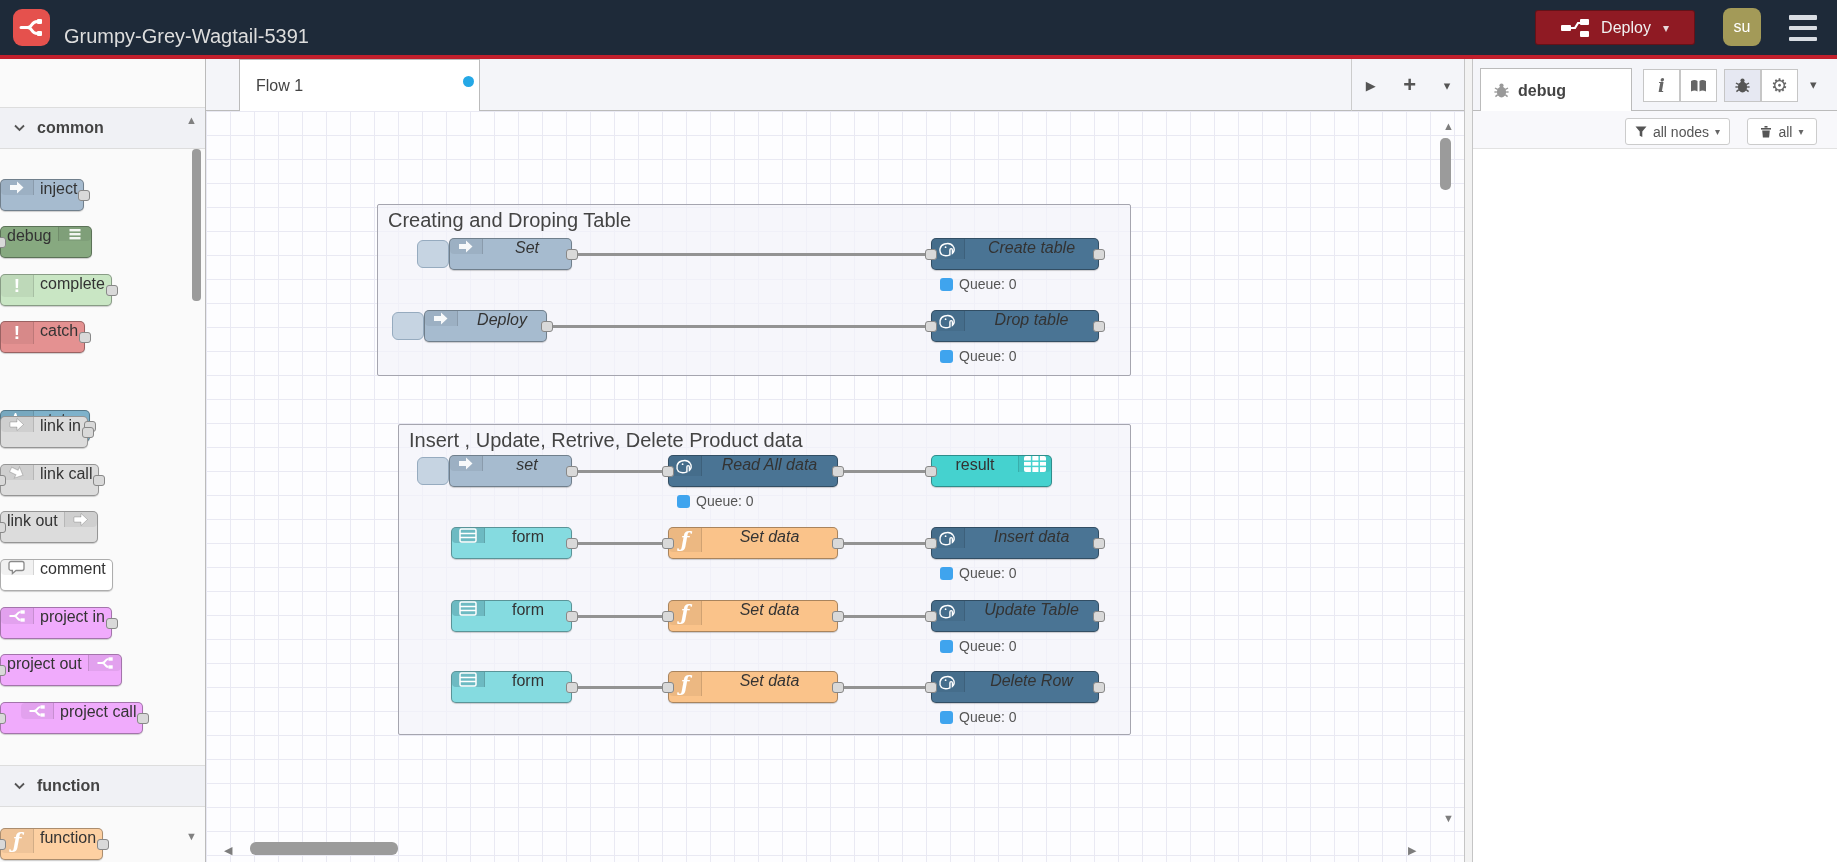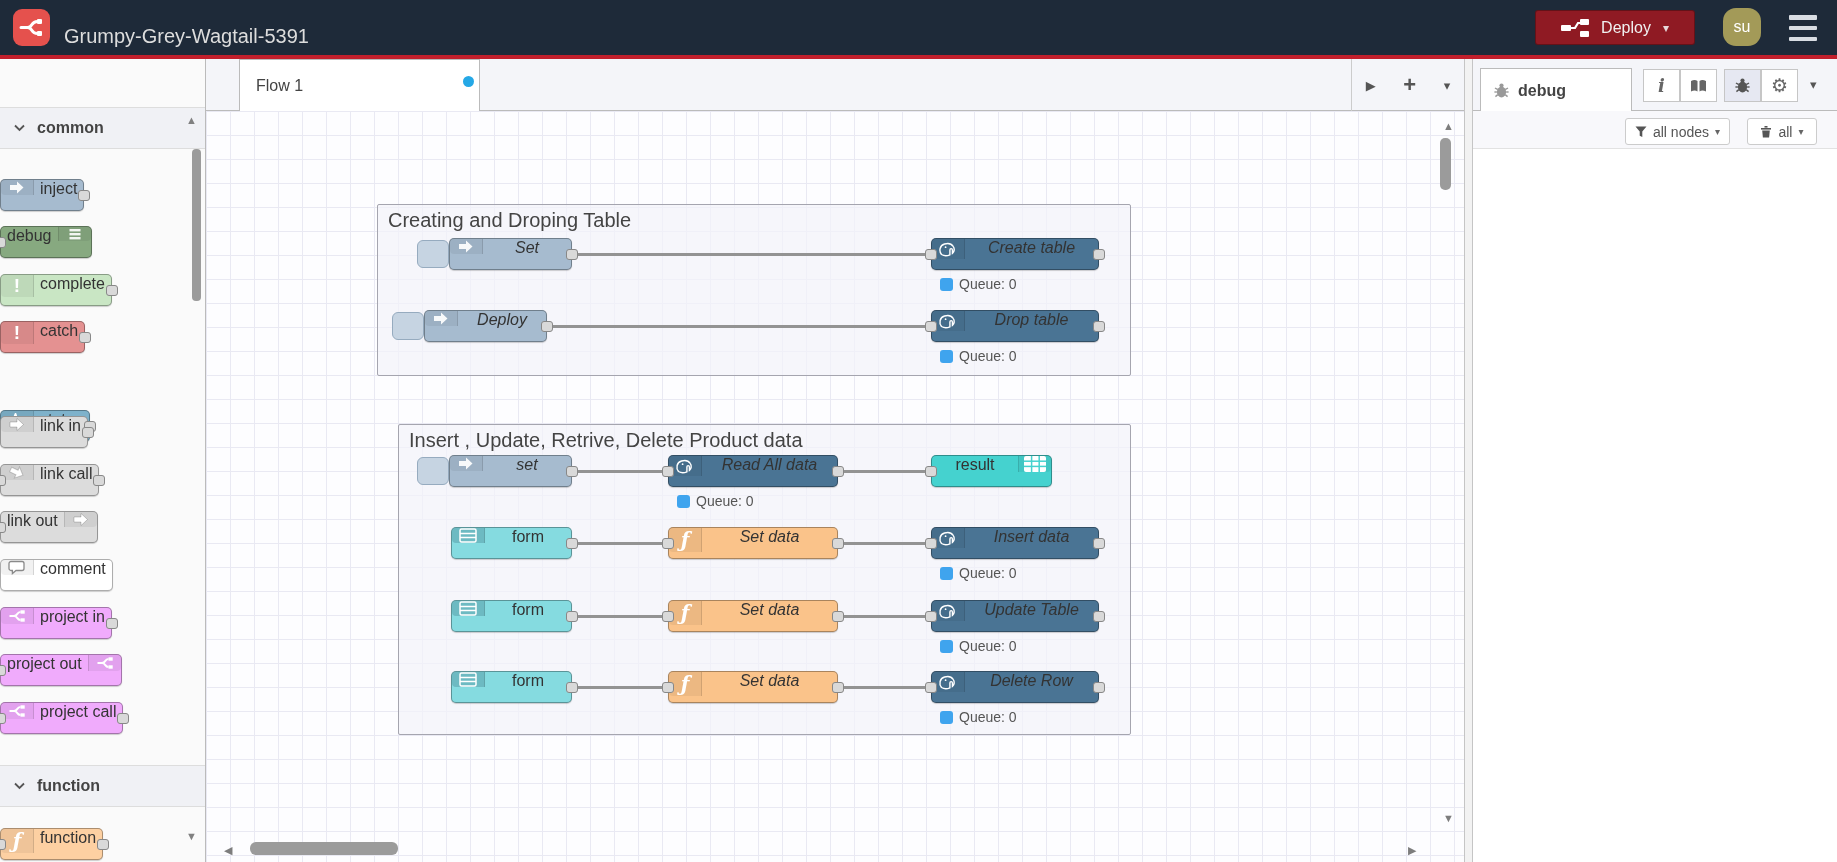--- a/index.html
+++ b/index.html
@@ -10,21 +10,21 @@
   .header { position:absolute; left:0; top:0; width:1837px; height:55px; background:#1e2a39; z-index:20; }
   .red-line { position:absolute; left:0; top:55px; width:1837px; height:4px; background:#c21f2c; z-index:20; }
   .logo { position:absolute; left:13px; top:9px; width:37px; height:37px; border-radius:9px; background:#e5514d;
           display:flex; align-items:center; justify-content:center; }
   .app-title { position:absolute; left:64px; top:0; height:72px; display:flex; align-items:center;
                color:#dddddd; font-size:20px; }
   .deploy-btn { position:absolute; left:1535px; top:10px; width:160px; height:35px; background:#8f1a23;
                 border:1px solid rgba(0,0,0,.3); border-radius:3px; display:flex; align-items:center;
                 justify-content:center; gap:12px; color:#f0f0f0; font-size:16px; cursor:pointer; }
   .deploy-caret { font-size:12px; color:#e8d8da; }
-  .avatar { position:absolute; left:1723px; top:8px; width:38px; height:38px; border-radius:13px; background:#a39a58;
+  .avatar { position:absolute; left:1723px; top:8px; width:38px; height:38px; border-radius:8px; background:#a39a58;
             color:#fff; font-size:16px; display:flex; align-items:center; justify-content:center; }
   .hamburger { position:absolute; left:1789px; top:15px; width:30px; height:26px; display:flex;
                flex-direction:column; justify-content:space-between; cursor:pointer; }
   .hamburger div { width:28px; height:4.5px; background:#d9dde3; border-radius:1px; }
 
   
   .palette { position:absolute; left:0; top:59px; width:206px; height:803px; background:#fafafa;
              border-right:1px solid #bbb; z-index:10; }
   .pal-search { position:absolute; left:0; top:0; width:205px; height:48px; background:#fff;
                 border-bottom:1px solid #e3e3e3; display:flex; align-items:center; }
@@ -262,21 +262,21 @@
       <svg width="18" height="16" viewBox="0 0 18 16">
           <path d="M1.5 8 H6 C10 8 8.5 4 12.5 4 M6 8 C10 8 8.5 12 12.5 12" stroke="#fff" stroke-width="2.2" fill="none"></path>
         <rect x="12.5" y="2.3" width="4.2" height="3.4" fill="#fff"></rect>
           <rect x="12.5" y="10.3" width="4.2" height="3.4" fill="#fff"></rect>
         </svg>
     </div>
     <div class="lbl">project out</div>
     <div class="port in"></div>
   </div>
 
-  <div class="node c-project" style="top:643px;">
+  <div class="node c-project" style="top:643px;padding-left:20px;">
     <div class="icon-box">
       <svg width="18" height="16" viewBox="0 0 18 16">
           <path d="M1.5 8 H6 C10 8 8.5 4 12.5 4 M6 8 C10 8 8.5 12 12.5 12" stroke="#fff" stroke-width="2.2" fill="none"></path>
         <rect x="12.5" y="2.3" width="4.2" height="3.4" fill="#fff"></rect>
           <rect x="12.5" y="10.3" width="4.2" height="3.4" fill="#fff"></rect>
         </svg>
     </div>
     <div class="lbl">project call</div>
     <div class="port in"></div>
     <div class="port out"></div>

